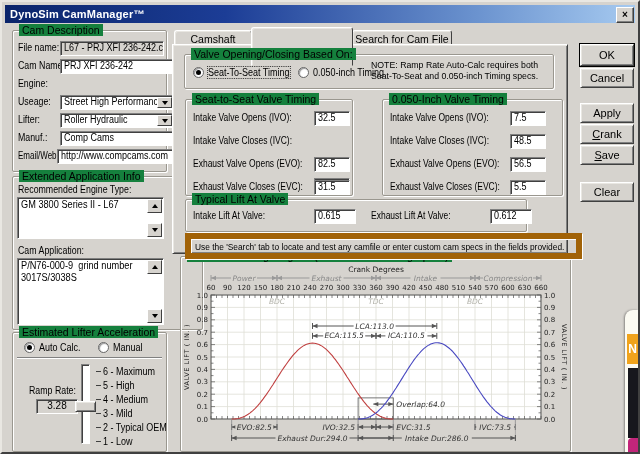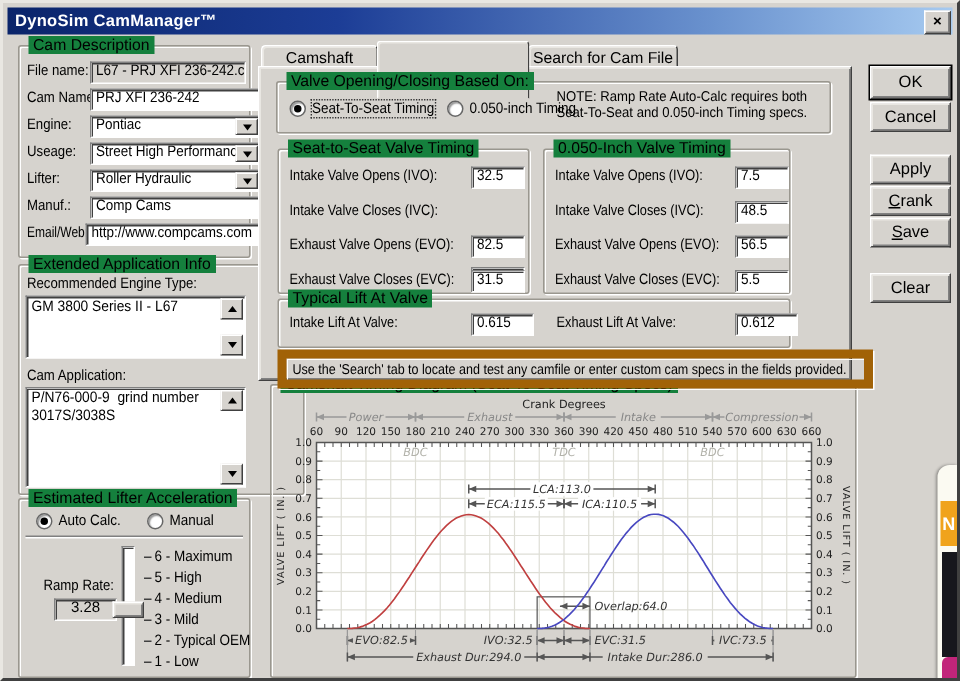--- a/index.html
+++ b/index.html
@@ -74,26 +74,20 @@
     <span>×</span>
   </div>
 
   <div class="groupbox" style="left:10px;top:28px;width:153px;height:140px;">
     <span class="gb-title">Cam Description</span>
     <span class="lbl" style="left:5px;top:11px;">File name:</span>
     <div class="field sunken readonly" style="left:47px;top:10px;width:96px;"><span>L67 - PRJ XFI 236-242.cam</span></div>
     <span class="lbl" style="left:5px;top:29px;">Cam Name:</span>
     <div class="field sunken" style="left:47px;top:28px;width:105px;"><span>PRJ XFI 236-242</span></div>
     <span class="lbl" style="left:5px;top:47px;">Engine:</span>
-    <div class="field sunken" style="left:47px;top:46px;width:106px;">
-      <span>Pontiac</span>
-      <div class="combo-arrow">
-          <div class="tri-down"></div>
-        </div>
-    </div>
     <span class="lbl" style="left:5px;top:65px;">Useage:</span>
     <div class="field sunken" style="left:47px;top:64px;width:106px;">
       <span>Street High Performance</span>
       <div class="combo-arrow">
           <div class="tri-down"></div>
         </div>
     </div>
     <span class="lbl" style="left:5px;top:83px;">Lifter:</span>
     <div class="field sunken" style="left:47px;top:82px;width:106px;">
       <span>Roller Hydraulic</span>
@@ -177,21 +171,21 @@
     <span class="lbl" style="left:7px;top:12px;transform:scaleX(.85);">Intake Valve Opens (IVO):</span>
     <div class="field sunken" style="left:128px;top:11px;width:28px;"><span>32.5</span></div>
     <span class="lbl" style="left:7px;top:35px;transform:scaleX(.85);">Intake Valve Closes (IVC):</span>
     <div class="field sunken" style="left:128px;top:34px;width:28px;margin-top:44px;"><span>73.5</span></div>
     <span class="lbl" style="left:7px;top:58px;transform:scaleX(.85);">Exhaust Valve Opens (EVO):</span>
     <div class="field sunken" style="left:128px;top:57px;width:28px;"><span>82.5</span></div>
     <span class="lbl" style="left:7px;top:81px;transform:scaleX(.85);">Exhaust Valve Closes (EVC):</span>
     <div class="field sunken" style="left:128px;top:80px;width:28px;"><span>31.5</span></div>
   </div>
 
-  <div class="groupbox" style="left:360px;top:97px;width:163px;height:95px;z-index:4;">
+  <div class="groupbox" style="left:380px;top:97px;width:163px;height:95px;z-index:4;padding-left:16px;">
     <span class="gb-title">0.050-Inch Valve Timing</span>
     <span class="lbl" style="left:7px;top:12px;transform:scaleX(.85);">Intake Valve Opens (IVO):</span>
     <div class="field sunken" style="left:127px;top:11px;width:28px;"><span>7.5</span></div>
     <span class="lbl" style="left:7px;top:35px;transform:scaleX(.85);">Intake Valve Closes (IVC):</span>
     <div class="field sunken" style="left:127px;top:34px;width:28px;"><span>48.5</span></div>
     <span class="lbl" style="left:7px;top:58px;transform:scaleX(.85);">Exhaust Valve Opens (EVO):</span>
     <div class="field sunken" style="left:127px;top:57px;width:28px;"><span>56.5</span></div>
     <span class="lbl" style="left:7px;top:81px;transform:scaleX(.85);">Exhaust Valve Closes (EVC):</span>
     <div class="field sunken" style="left:127px;top:80px;width:28px;"><span>5.5</span></div>
   </div>

